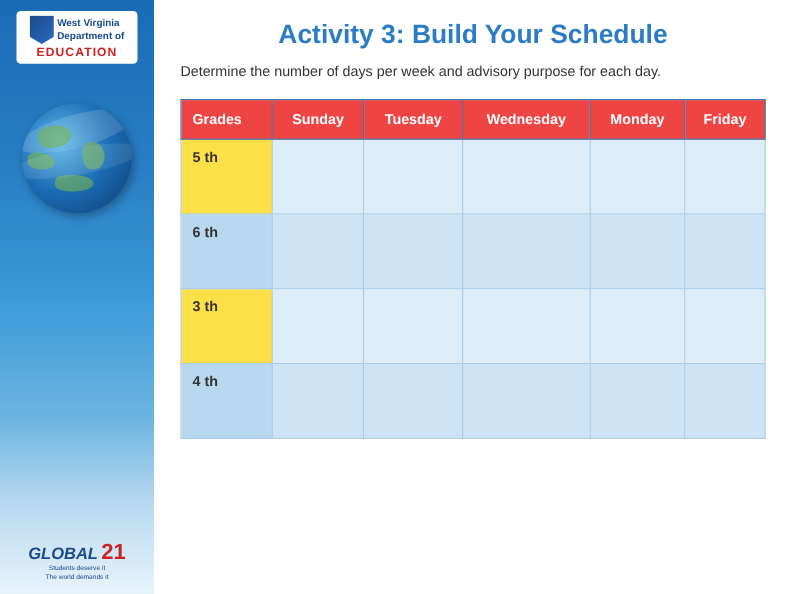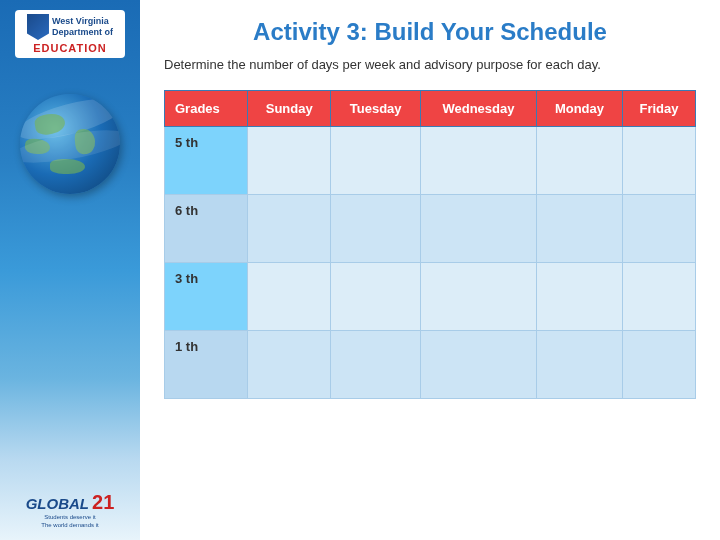--- a/index.html
+++ b/index.html
@@ -218,21 +218,21 @@
     }
 
     .schedule-table td {
       border: 1px solid #a8cce8;
       padding: 0;
       height: 68px;
       vertical-align: top;
     }
 
     .schedule-table td:first-child {
-      background: #7dd3fc;
+      background: #fde047;
       font-weight: bold;
       font-size: 13px;
       color: #333;
       padding: 8px 10px;
       vertical-align: top;
     }
 
     .schedule-table td.data-cell {
       background: #dcedf8;
     }
@@ -319,21 +319,21 @@
       </tr>
       <tr>
         <td>3 th</td>
         <td class="data-cell"></td>
         <td class="data-cell"></td>
         <td class="data-cell"></td>
         <td class="data-cell"></td>
         <td class="data-cell"></td>
       </tr>
       <tr>
-        <td>1 th</td>
+        <td>4 th</td>
         <td class="data-cell"></td>
         <td class="data-cell"></td>
         <td class="data-cell"></td>
         <td class="data-cell"></td>
         <td class="data-cell"></td>
       </tr>
     </tbody>
   </table>
 </div>
 

